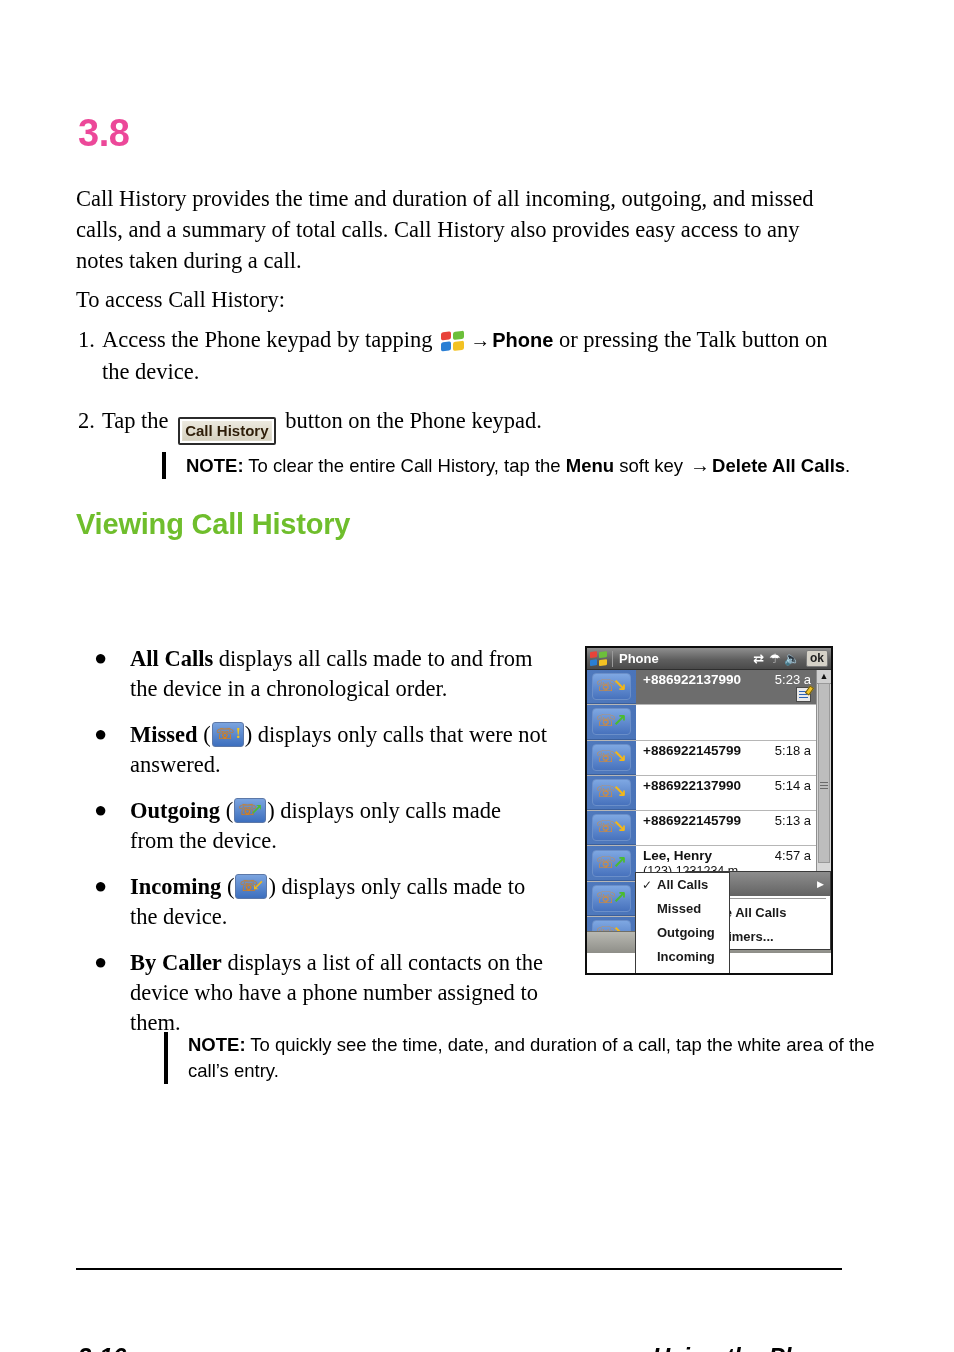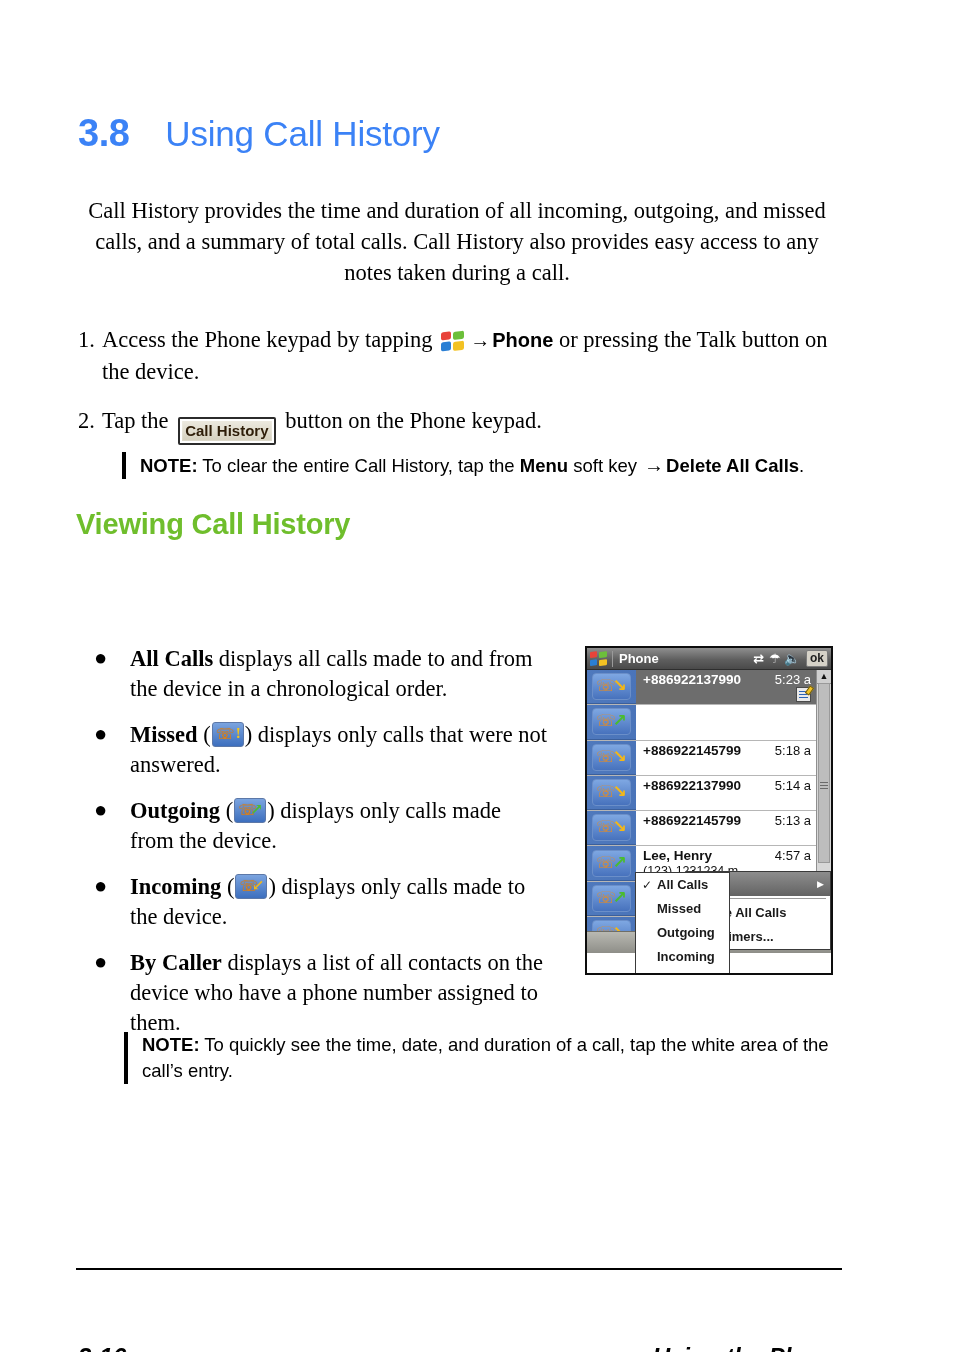--- a/index.html
+++ b/index.html
@@ -22,22 +22,22 @@
     height: 1352px;
   }
 
   
   .h-section {
     position: absolute;
     left: 78px;
     top: 112px;
     width: 780px;
     display: flex;
-    align-items: center;
-    color: #3b82f6;
+    align-items: flex-end;
+    color: #ec4899;
     font-family: "Liberation Sans", "DejaVu Sans", sans-serif;
   }
   .h-num {
     font-size: 38px;
     font-weight: bold;
     letter-spacing: -0.5px;
   }
   .h-title {
     font-size: 35px;
     font-weight: normal;
@@ -54,22 +54,21 @@
     font-size: 29px;
     font-weight: bold;
     letter-spacing: -0.2px;
   }
 
   
   .para {
     position: absolute;
     font-size: 22.5px;
     line-height: 31px;
-    text-align: center;
-    margin-top: 12px;
+    text-align: left;
   }
   #p-intro { left: 76px; top: 183px; width: 762px; }
   #p-access { left: 76px; top: 284px; width: 762px; }
   #p-viewintro { left: 76px; top: 572px; width: 770px; }
 
   
   .step {
     position: absolute;
     font-size: 22.5px;
     line-height: 31px;
@@ -110,22 +109,23 @@
     line-height: 30px;
   }
   .bullet b { font-weight: bold; }
 
   
   .note {
     position: absolute;
     font-family: "Liberation Sans", "DejaVu Sans", sans-serif;
     font-size: 18.5px;
     line-height: 26px;
-    padding-left: 14px;
+    padding-left: 20px;
     border-left: 4px solid #000;
+    margin-left: 40px;
   }
   #note-1 { left: 122px; top: 452px; width: 716px; }
   #note-2 { left: 124px; top: 1032px; width: 716px; }
   .note b { font-weight: bold; }
 
   
   .footer-rule {
     position: absolute;
     left: 76px;
     top: 1268px;
@@ -531,25 +531,25 @@
     font-size: 12px;
   }
 </style>
 </head>
 <body>
 
 <div class="page">
 
   <div class="h-section">
     <span class="h-num">3.8</span>
-    <span class="h-title">Using Call History</span>
   </div>
 
   <div class="para" id="p-intro">Call History provides the time and duration of all incoming, outgoing, and missed calls, and a summary of total calls. Call History also provides easy access to any notes taken during a call.</div>
 
+  <div class="para" id="p-access">To access Call History:</div>
 
   <div class="step" id="step-1">
     <span class="num">1.</span>
     <span class="body">
       <span>Access the Phone keypad by tapping </span><span class="winflag"><i class="a"></i><i class="b"></i><i class="c"></i><i class="d"></i></span><span class="arrow">→</span><span class="sans-b">Phone</span><span> or pressing the Talk button on the device.</span>
     </span>
   </div>
 
   <div class="step" id="step-2">
     <span class="num">2.</span>

